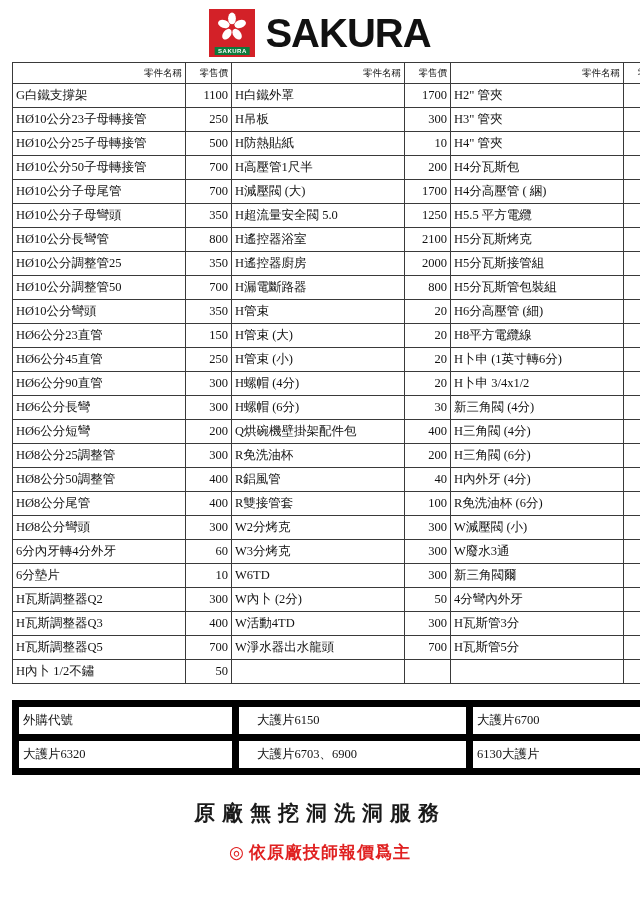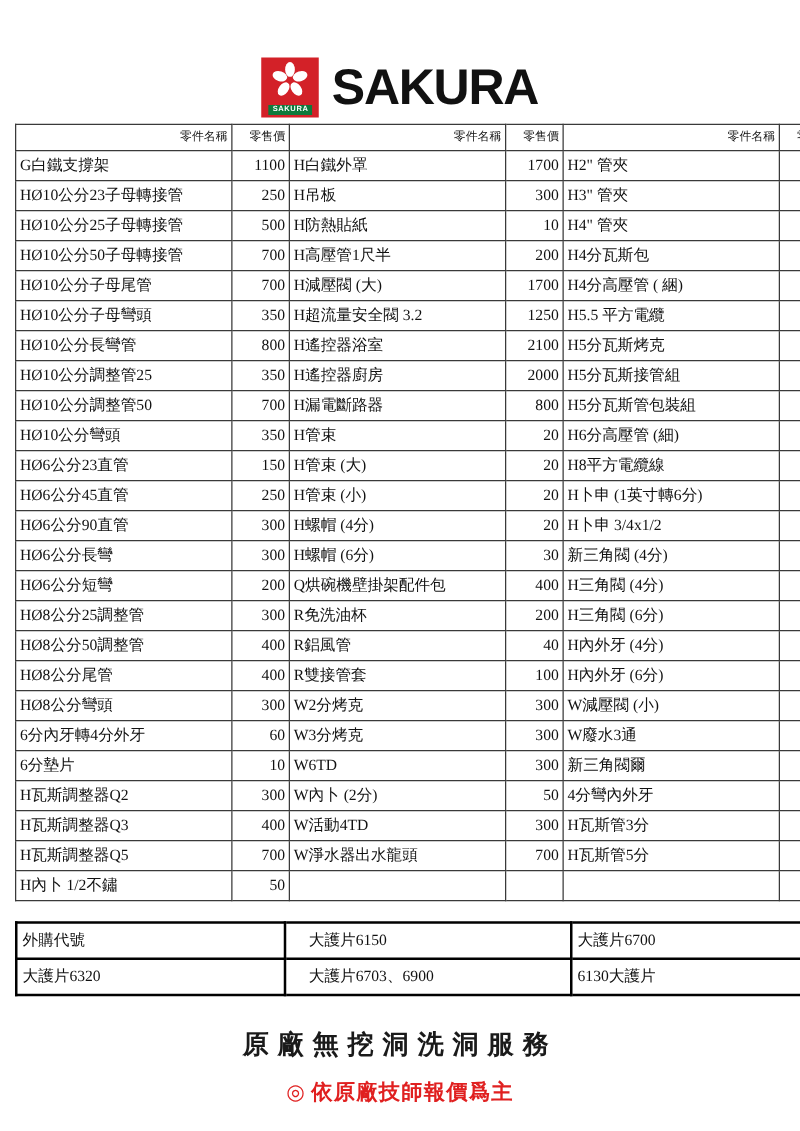--- a/index.html
+++ b/index.html
@@ -18,21 +18,20 @@
 
   
   .logo-header {
     height: 62px;
     display: flex;
     align-items: center;
     justify-content: center;
     gap: 10px;
     padding-top: 4px;
     box-sizing: border-box;
-    margin-top: 37px;
   }
   .logo-mark {
     width: 46px;
     height: 48px;
     background: #d32128;
     display: flex;
     flex-direction: column;
     align-items: center;
     justify-content: flex-start;
     padding-top: 3px;
@@ -107,21 +106,21 @@
   .codes-wrap {
     margin: 16px 12px 0 12px;
   }
   table.codes {
     width: 616px;
     border-collapse: collapse;
     table-layout: fixed;
     font-size: 12.5px;
   }
   table.codes td {
-    border: 2px solid #000000;
+    border: 7px solid #000000;
     padding: 2px 4px;
     height: 23px;
     line-height: 21px;
     vertical-align: middle;
     white-space: nowrap;
   }
   table.codes td.c1 { width: 205px; }
   table.codes td.c2 { width: 205px; padding-left: 18px; }
   table.codes td.c3 { width: 206px; }
 
@@ -223,21 +222,21 @@
           <td class="col-name  outer-l">HØ10公分子母尾管</td>
           <td class="col-price">700</td>
           <td class="col-name">H減壓閥 (大)</td>
           <td class="col-price">1700</td>
           <td class="col-name">H4分高壓管 ( 綑)</td>
           <td class="col-price outer-r">100</td>
         </tr>
         <tr>
           <td class="col-name  outer-l">HØ10公分子母彎頭</td>
           <td class="col-price">350</td>
-          <td class="col-name">H超流量安全閥 3.2</td>
+          <td class="col-name">H超流量安全閥 5.0</td>
           <td class="col-price">1250</td>
           <td class="col-name">H5.5 平方電纜</td>
           <td class="col-price outer-r">200</td>
         </tr>
         <tr>
           <td class="col-name  outer-l">HØ10公分長彎管</td>
           <td class="col-price">800</td>
           <td class="col-name">H遙控器浴室</td>
           <td class="col-price">2100</td>
           <td class="col-name">H5分瓦斯烤克</td>
@@ -321,21 +320,21 @@
           <td class="col-name">R鋁風管</td>
           <td class="col-price">40</td>
           <td class="col-name">H內外牙 (4分)</td>
           <td class="col-price outer-r">50</td>
         </tr>
         <tr>
           <td class="col-name  outer-l">HØ8公分尾管</td>
           <td class="col-price">400</td>
           <td class="col-name">R雙接管套</td>
           <td class="col-price">100</td>
-          <td class="col-name">H內外牙 (6分)</td>
+          <td class="col-name">R免洗油杯 (6分)</td>
           <td class="col-price outer-r">200</td>
         </tr>
         <tr>
           <td class="col-name  outer-l">HØ8公分彎頭</td>
           <td class="col-price">300</td>
           <td class="col-name">W2分烤克</td>
           <td class="col-price">300</td>
           <td class="col-name">W減壓閥 (小)</td>
           <td class="col-price outer-r">800</td>
         </tr>

